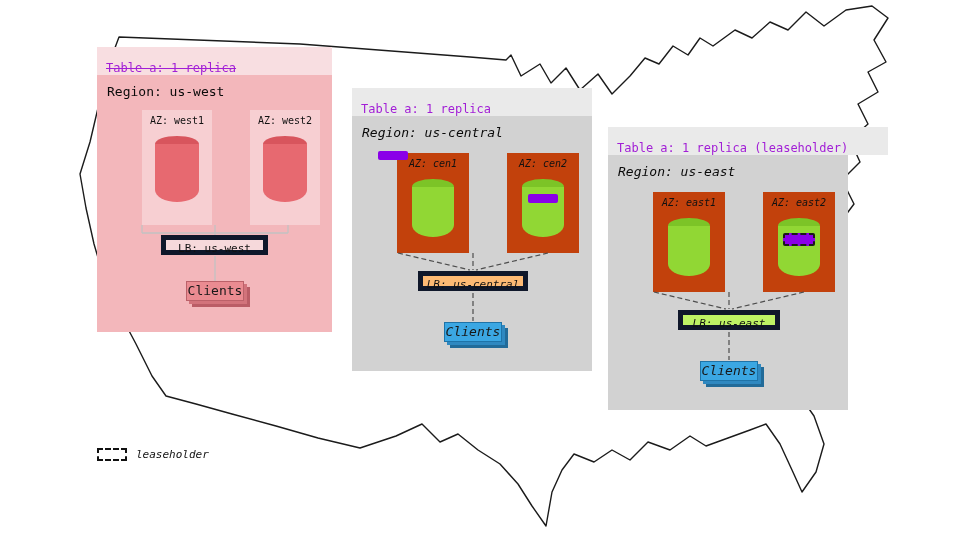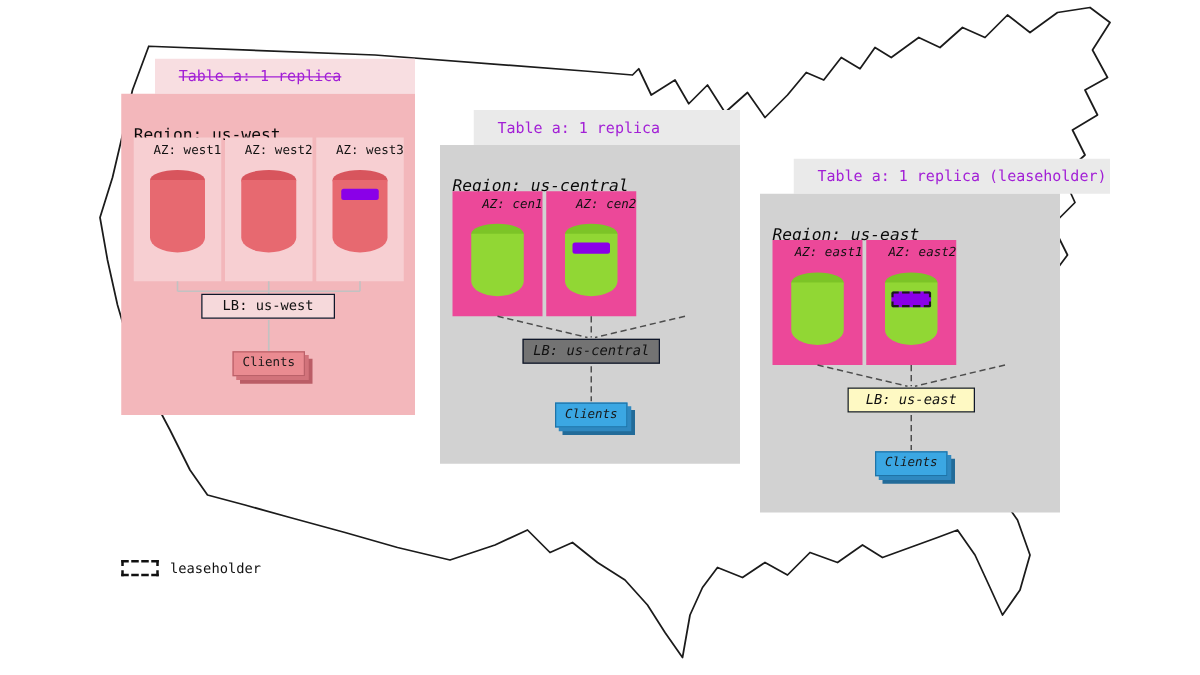--- a/index.html
+++ b/index.html
@@ -7,71 +7,71 @@
     font-family:"DejaVu Sans Mono","Liberation Mono",monospace; }
   .canvas { position:relative; width:960px; height:540px; }
 
   .us-map { position:absolute; left:0; top:0; }
 
   .panel { position:absolute; }
   .panel-west { left:97px; top:47px; width:235px; }
   .panel-central { left:352px; top:88px; width:240px; }
   .panel-east { left:608px; top:127px; width:280px; }
 
-  .hdr { height:28px; display:flex; align-items:center; padding:0 19px; font-size:12px; color:#a21fd6; white-space:nowrap;margin-left:27px; }
+  .hdr { height:28px; display:flex; align-items:flex-end; padding:0 9px; font-size:12px; color:#a21fd6; white-space:nowrap; }
   .hdr-west { background:#f8dee1; }
   .hdr-gray { background:#eaeaea; }
   .strike { text-decoration:line-through; }
 
   .bdy { position:relative; }
   .bdy-west { width:235px; height:257px; background:#f3b7bb; }
   .bdy-gray { width:240px; height:255px; background:#d2d2d2;font-style:italic; }
 
-  .region-title { position:absolute; left:10px; top:26px; font-size:13px; color:#0a0a0a; }
+  .region-title { position:absolute; left:10px; top:9px; font-size:13px; color:#0a0a0a; }
 
   .az-row { position:absolute; display:flex; gap:3px; }
   .az-row-west { left:10px; top:35px; }
   .az-row-gray { left:10px; top:37px; }
-  .az { text-align:right; }
+  .az { text-align:center;margin-left:35px; }
   .az-west { width:70px; height:115px; background:#f7cfd2; }
-  .az-gray { width:72px; height:100px; background:#ec4899; }
+  .az-gray { width:72px; height:100px; background:#c2410c; }
   .az-label { font-size:10px; padding-top:5px; color:#111; }
 
   .cylinder { position:relative; margin:10px auto 0; }
   .cyl-west { width:44px; height:66px; }
   .cyl-green { width:42px; height:58px; }
   .cyl-top { position:absolute; top:0; left:0; width:100%; height:16px; border-radius:50%; }
   .cyl-body { position:absolute; top:8px; left:0; width:100%; bottom:0; border-radius:0 0 50% 50% / 0 0 12px 12px; }
   .red .cyl-top { background:#d8555d; }
   .red .cyl-body { background:#e76970; }
   .green .cyl-top { background:#7cc427; }
   .green .cyl-body { background:#91d734; }
 
   .range { position:absolute; left:50%; transform:translateX(-50%); top:15px; width:30px; height:9px;
     background:#8a00e8; border-radius:2px; z-index:2; }
   .range-leaseholder { width:32px; height:13px; border:2px dashed #1a1a1a; }
 
   .connectors { position:absolute; left:0; top:0; pointer-events:none; }
 
   .lb { position:absolute; height:20px; font-size:11px; text-align:center; line-height:18px;
-    border:1px solid #0f172a; color:#111; }
+    border:5px solid #0f172a; color:#111; }
   .lb-west { left:64px; top:160px; width:107px; background:#f6d9db; }
-  .lb-central { left:66px; top:155px; width:110px; background:#737373;text-align:center; }
-  .lb-east { left:70px; top:155px; width:102px; background:#fef9c3; }
-
-  .clients { position:absolute; width:58px; height:20px; font-size:10px; text-align:center;
+  .lb-central { left:66px; top:155px; width:110px; background:#fdba74;text-align:center; }
+  .lb-east { left:70px; top:155px; width:102px; background:#bef264; }
+
+  .clients { position:absolute; width:58px; height:20px; font-size:13px; text-align:center;
     line-height:18px; color:#181818; }
   .clients-west { left:89px; top:206px; background:#ea8b91; border:1px solid #bb6169;
     box-shadow:3px 3px 0 #d2737b, 6px 6px 0 #ba5d66; }
   .clients-blue { left:92px; top:206px; background:#3ba7e3; border:1px solid #1f73a7;
     box-shadow:3px 3px 0 #2f88c0, 6px 6px 0 #226b99; }
 
   .legend { position:absolute; left:97px; top:448px; display:flex; align-items:center; gap:9px; }
   .legend-swatch { width:30px; height:13px; border:2px dashed #111; background:#fff; }
-  .legend-label { font-size:11px; color:#111; }
+  .legend-label { font-size:11px; color:#111;font-style:italic; }
 </style>
 </head>
 <body>
 
 <div class="canvas">
 
   <svg class="us-map" width="960" height="540" viewBox="0 0 960 540">
     <path fill="#ffffff" stroke="#1b1b1b" stroke-width="1.4" stroke-linejoin="round" stroke-linecap="round" d="M119,37 L300,44 L470,57 L506,60 L511,55 L521,76 L540,64 L551,83 L566,68 L580,90 L598,74
          L612,94 L630,76 L645,58 L659,64 L673,46 L688,55 L700,38 L713,46 L735,30 L752,38 L770,22
          L788,30 L806,12 L824,26 L846,10 L872,6 L888,18 L874,40 L886,62 L868,72 L878,92 L858,104

